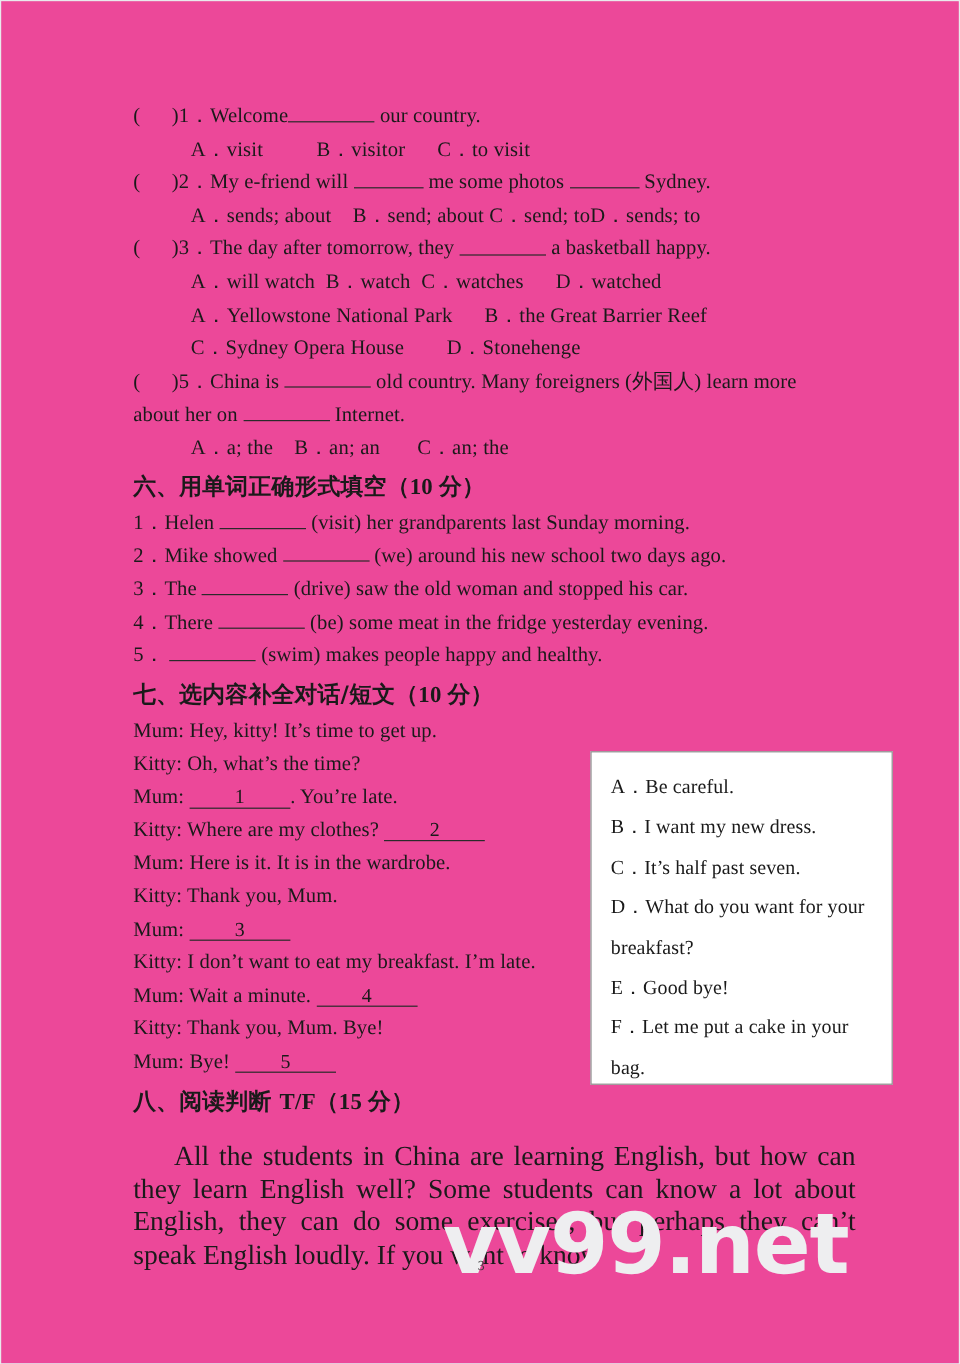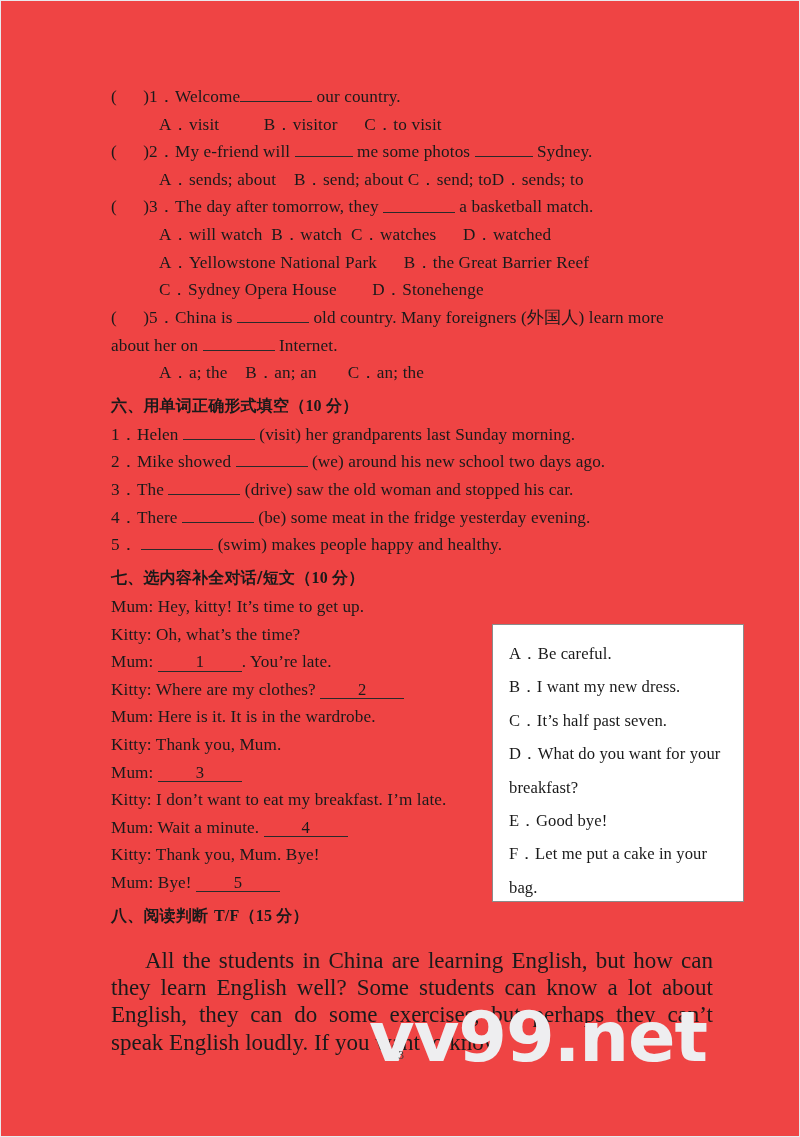--- a/index.html
+++ b/index.html
@@ -14,21 +14,21 @@
     color: #1a1a1a;
     overflow: hidden;
   }
 
   .page {
     position: relative;
     width: 800px;
     height: 1137px;
     box-sizing: border-box;
     border: 1px solid #e9e9ec;
-    background: #ef4444;
+    background: #ec4899;
     overflow: hidden;
   }
 
   .content {
     position: absolute;
     left: 110px;
     top: 82px;
     width: 600px;
   }
 
@@ -61,21 +61,21 @@
     font-size: 16.6px;
     line-height: 1.05;
     height: 1.05em;
     vertical-align: baseline;
   }
 
   
   .sec-head {
     font-family: "DejaVu Sans", "Liberation Sans", sans-serif;
     font-weight: bold;
-    font-size: 16px;
+    font-size: 19px;
     line-height: 30px;
     letter-spacing: 0.2px;
     margin-top: 4px;
   }
   .sec-head .lat {
     font-family: "Liberation Serif", serif;
     font-weight: bold;
   }
 
   
@@ -147,21 +147,21 @@
 <div class="page">
 
   <div class="content">
 
     <div class="line"><span>(      )1．Welcome</span><span class="blank b-lg"></span><span> our country.</span></div>
     <div class="line opts">A．visit          B．visitor      C．to visit</div>
 
     <div class="line"><span>(      )2．My e-friend will </span><span class="blank b-md"></span><span> me some photos </span><span class="blank b-md"></span><span> Sydney.</span></div>
     <div class="line opts">A．sends; about    B．send; about C．send; toD．sends; to</div>
 
-    <div class="line"><span>(      )3．The day after tomorrow, they </span><span class="blank b-lg"></span><span> a basketball match.</span></div>
+    <div class="line"><span>(      )3．The day after tomorrow, they </span><span class="blank b-lg"></span><span> a basketball happy.</span></div>
     <div class="line opts">A．will watch  B．watch  C．watches      D．watched</div>
 
     <div class="line opts">A．Yellowstone National Park      B．the Great Barrier Reef</div>
     <div class="line opts">C．Sydney Opera House        D．Stonehenge</div>
 
     <div class="line"><span>(      )5．China is </span><span class="blank b-lg"></span><span> old country. Many foreigners (外国人) learn more</span></div>
     <div class="line"><span>about her on </span><span class="blank b-lg"></span><span> Internet.</span></div>
     <div class="line opts">A．a; the    B．an; an       C．an; the</div>
 
     <div class="sec-head"><span>六、用单词正确形式填空（</span><span class="lat">10 分</span><span>）</span></div>

